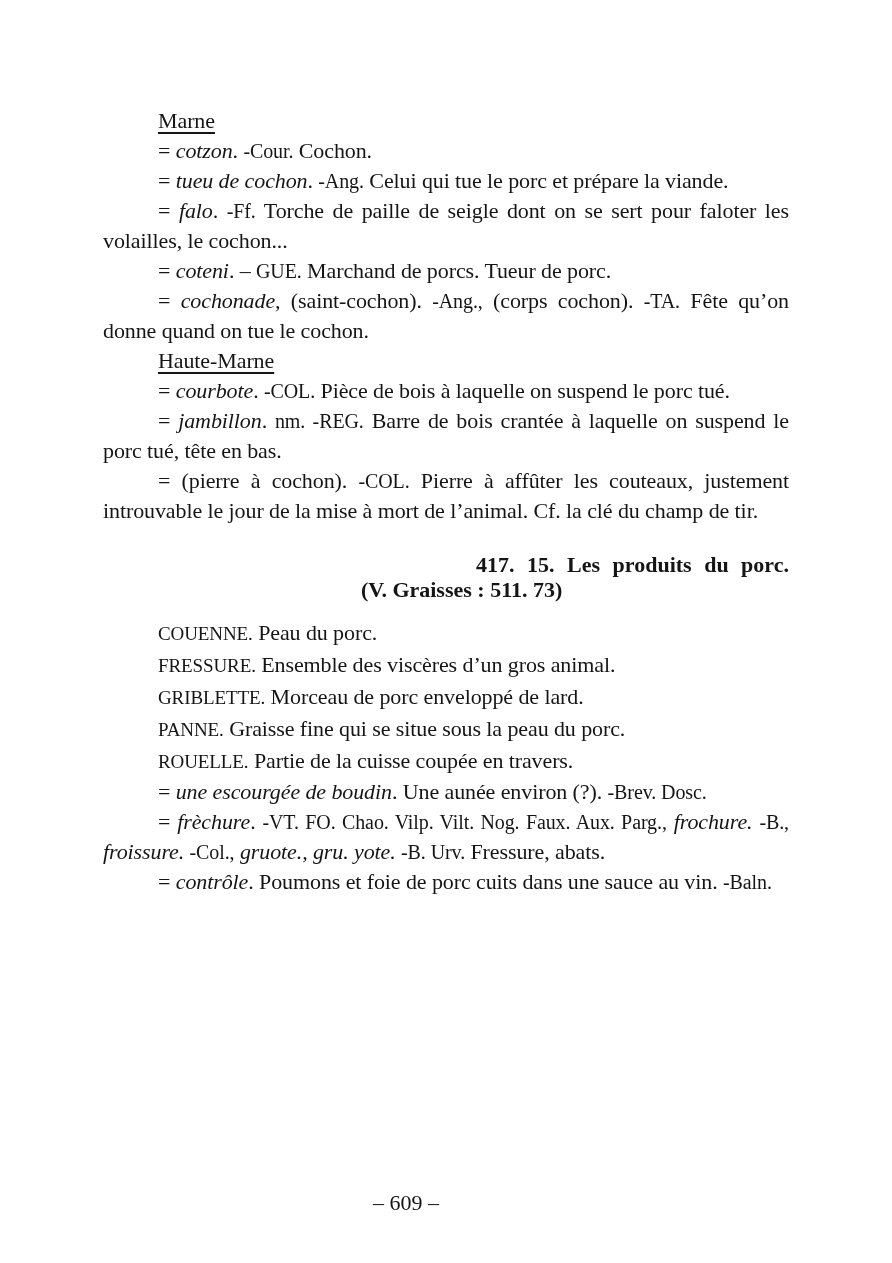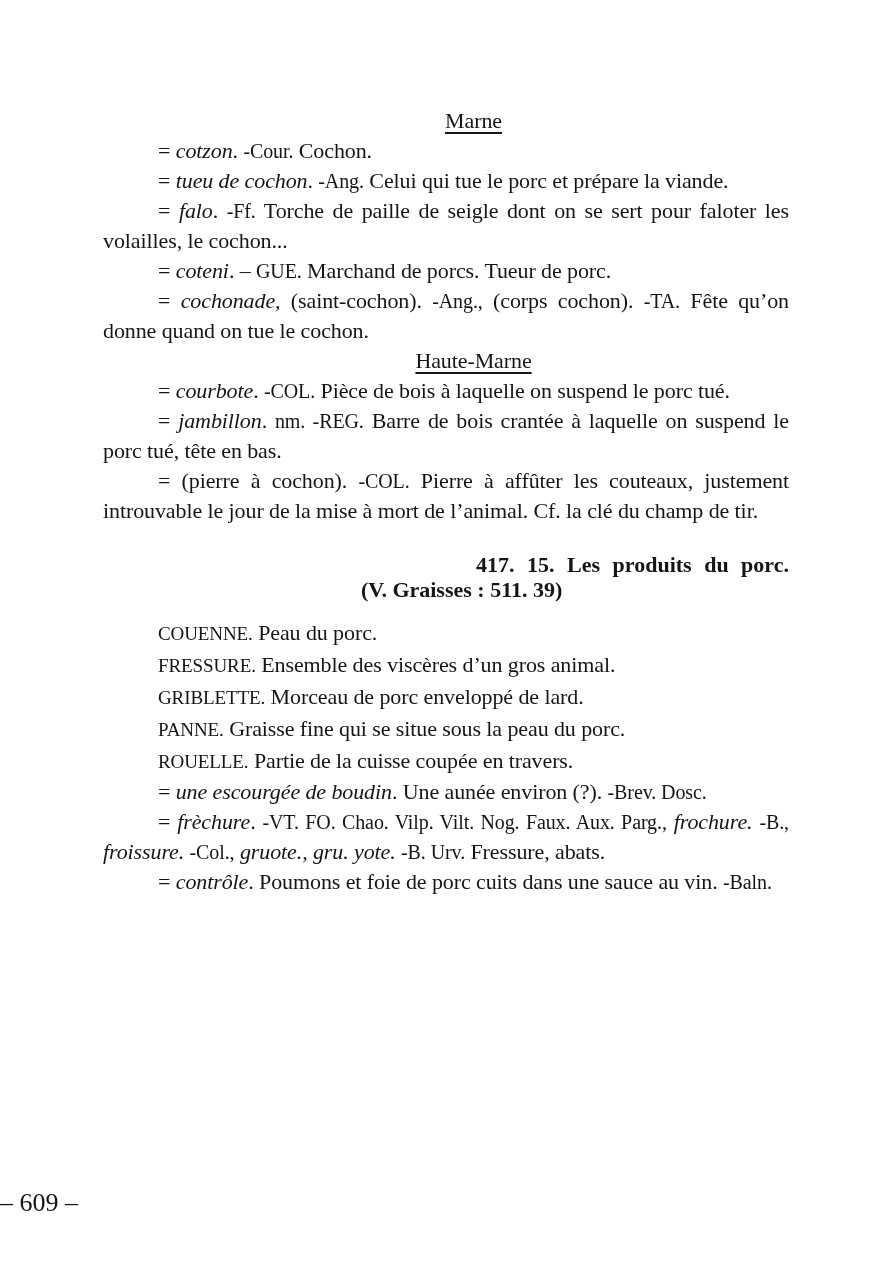--- a/index.html
+++ b/index.html
@@ -26,21 +26,20 @@
     font-size: 22px;
     line-height: 30px;
     letter-spacing: -0.1px;
   }
   .entry {
     text-align: justify;
     text-indent: 55px;
   }
   .region {
     text-indent: 55px;
-    text-align: center;
   }
   .region .uline {
     text-decoration: underline;
     text-underline-offset: 4px;
     text-decoration-thickness: 1.5px;
   }
   .definition {
     text-indent: 55px;
     margin-top: 1px;
   }
@@ -62,41 +61,42 @@
     word-spacing: 7px;
   }
   .h-line2 {
     padding-left: 258px;
   }
   .page-number {
     position: absolute;
     top: 1188px;
     left: 0;
     width: 812px;
-    font-size: 26px;
+    text-align: center;
+    font-size: 22px;
     line-height: 30px;
   }
 </style>
 </head>
 <body>
 
 <div class="page-body">
     <p class="region"><span class="uline">Marne</span></p>
     <p class="entry"><span class="seg-n">= </span><span class="seg-i">cotzon</span><span class="seg-n">. </span><span class="seg-s">-Cour.</span><span class="seg-n"> Cochon.</span></p>
     <p class="entry"><span class="seg-n">= </span><span class="seg-i">tueu de cochon</span><span class="seg-n">. </span><span class="seg-s">-Ang.</span><span class="seg-n"> Celui qui tue le porc et prépare la viande.</span></p>
     <p class="entry"><span class="seg-n">= </span><span class="seg-i">falo</span><span class="seg-n">. </span><span class="seg-s">-Ff.</span><span class="seg-n"> Torche de paille de seigle dont on se sert pour faloter les volailles, le cochon...</span></p>
     <p class="entry"><span class="seg-n">= </span><span class="seg-i">coteni</span><span class="seg-n">. – </span><span class="seg-s">GUE.</span><span class="seg-n"> Marchand de porcs. Tueur de porc.</span></p>
     <p class="entry"><span class="seg-n">= </span><span class="seg-i">cochonade,</span><span class="seg-n"> (saint-cochon). </span><span class="seg-s">-Ang.,</span><span class="seg-n"> (corps cochon). </span><span class="seg-s">-TA.</span><span class="seg-n"> Fête qu’on donne quand on tue le cochon.</span></p>
     <p class="region"><span class="uline">Haute-Marne</span></p>
     <p class="entry"><span class="seg-n">= </span><span class="seg-i">courbote</span><span class="seg-n">. </span><span class="seg-s">-COL.</span><span class="seg-n"> Pièce de bois à laquelle on suspend le porc tué.</span></p>
     <p class="entry"><span class="seg-n">= </span><span class="seg-i">jambillon</span><span class="seg-n">. </span><span class="seg-s">nm. -REG.</span><span class="seg-n"> Barre de bois crantée à laquelle on suspend le porc tué, tête en bas.</span></p>
     <p class="entry"><span class="seg-n">= (pierre à cochon). </span><span class="seg-s">-COL.</span><span class="seg-n"> Pierre à affûter les couteaux, justement introuvable le jour de la mise à mort de l’animal. Cf. la clé du champ de tir.</span></p>
     <div class="heading">
       <div class="h-line1">417. 15. Les produits du porc.</div>
-      <div class="h-line2">(V. Graisses : 511. 39)</div>
+      <div class="h-line2">(V. Graisses : 511. 73)</div>
     </div>
     <p class="definition"><span class="headword">COUENNE.</span><span class="seg-n"> Peau du porc.</span></p>
     <p class="definition"><span class="headword">FRESSURE.</span><span class="seg-n"> Ensemble des viscères d’un gros animal.</span></p>
     <p class="definition"><span class="headword">GRIBLETTE.</span><span class="seg-n"> Morceau de porc enveloppé de lard.</span></p>
     <p class="definition"><span class="headword">PANNE.</span><span class="seg-n"> Graisse fine qui se situe sous la peau du porc.</span></p>
     <p class="definition"><span class="headword">ROUELLE.</span><span class="seg-n"> Partie de la cuisse coupée en travers.</span></p>
     <p class="entry"><span class="seg-n">= </span><span class="seg-i">une escourgée de boudin</span><span class="seg-n">. Une aunée environ (?). </span><span class="seg-s">-Brev. Dosc.</span></p>
     <p class="entry"><span class="seg-n">= </span><span class="seg-i">frèchure</span><span class="seg-n">. </span><span class="seg-s">-VT. FO. Chao. Vilp. Vilt. Nog. Faux. Aux. Parg.,</span><span class="seg-n"> </span><span class="seg-i">frochure.</span><span class="seg-n"> </span><span class="seg-s">-B.,</span><span class="seg-n"> </span><span class="seg-i">froissure.</span><span class="seg-n"> </span><span class="seg-s">-Col.,</span><span class="seg-n"> </span><span class="seg-i">gruote., gru. yote.</span><span class="seg-n"> </span><span class="seg-s">-B. Urv.</span><span class="seg-n"> Fressure, abats.</span></p>
     <p class="entry"><span class="seg-n">= </span><span class="seg-i">contrôle</span><span class="seg-n">. Poumons et foie de porc cuits dans une sauce au vin. </span><span class="seg-s">-Baln.</span></p>
   </div>

